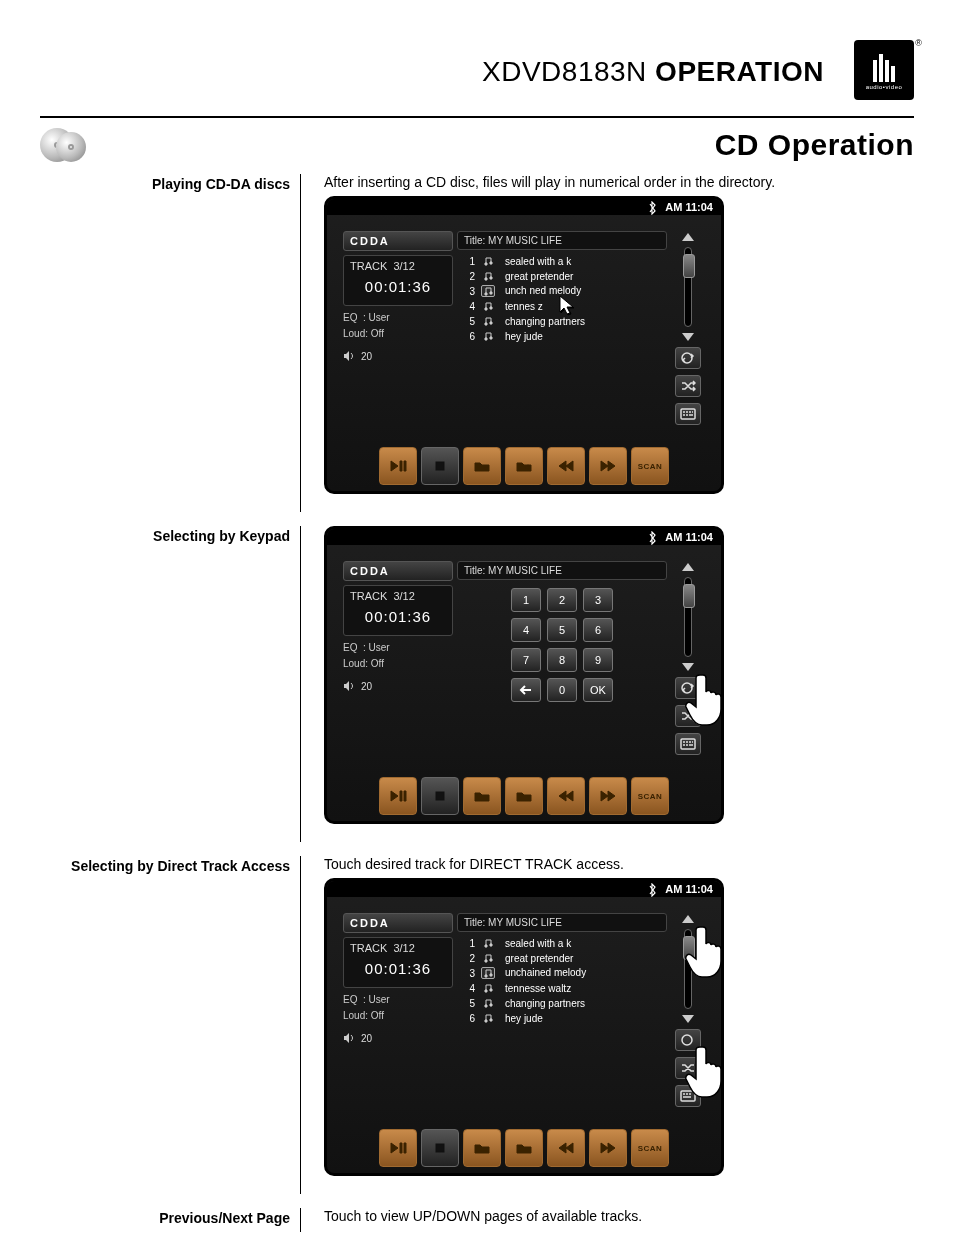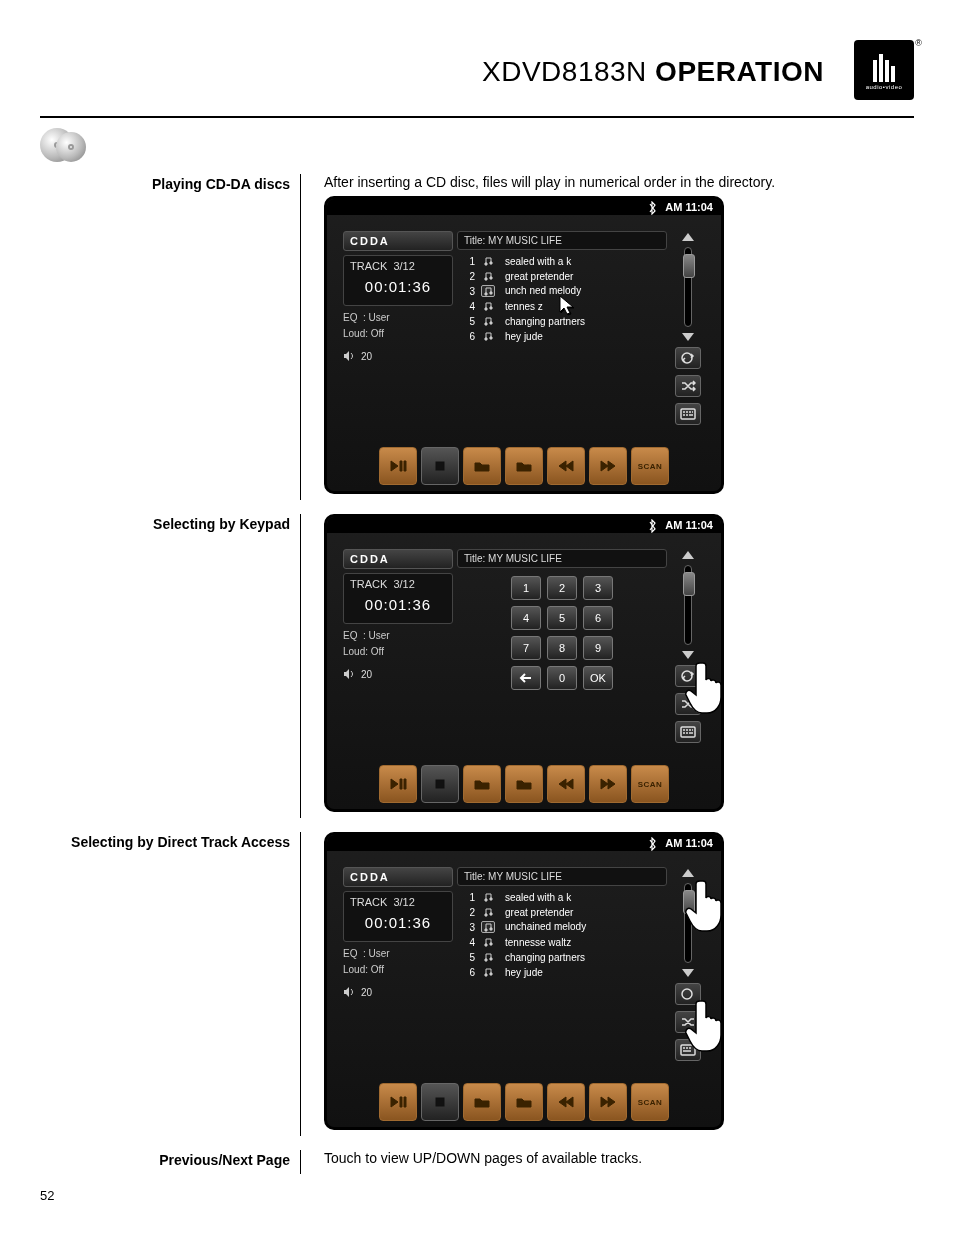--- a/index.html
+++ b/index.html
@@ -36,21 +36,21 @@
   .disc .d1{width:34px;height:34px;left:0;top:2px}
   .disc .d2{width:30px;height:30px;left:16px;top:6px}
   .disc .d1::after,.disc .d2::after{content:"";position:absolute;inset:40%;border-radius:50%;background:#eee;border:2px solid #999}
   
   .row{display:grid;grid-template-columns:260px 16px 1fr;align-items:flex-start;margin-bottom:14px}
   .row .label{text-align:right;font-weight:700;padding-right:10px;padding-top:2px}
   .row .sep{border-left:1px solid #000;height:100%;min-height:24px}
   .row .content{padding-left:8px}
   .row .content p{margin:0 0 6px}
   
-  .screen{width:400px;background:linear-gradient(#1e1e1e,#111);border:3px solid #000;border-radius:10px;color:#ddd;font-size:11px;margin-bottom:6px;position:relative;overflow:hidden}
+  .screen{width:400px;background:linear-gradient(#1e1e1e,#111);border:3px solid #000;border-radius:10px;color:#ddd;font-size:11px;margin-bottom:18px;position:relative;overflow:hidden}
   .statbar{display:flex;justify-content:flex-end;align-items:center;gap:8px;background:#000;padding:2px 8px;font-size:11px;color:#fff;font-weight:700}
   .bt{width:10px;height:12px;display:inline-block}
   .bt svg{display:block}
   .inner{display:grid;grid-template-columns:110px 1fr 34px;gap:4px;padding:16px}
   .leftcol{display:flex;flex-direction:column;gap:4px}
   .chip{background:linear-gradient(#444,#222);border:1px solid #555;border-radius:3px;padding:3px 6px;color:#fff;letter-spacing:2px;font-weight:700;font-size:11px;text-align:left}
   .panel{background:#111;border:1px solid #444;border-radius:3px;padding:4px 6px}
   .time{font-size:15px;letter-spacing:1px;color:#fff;text-align:center;padding:6px 0}
   .meta{font-size:10px;line-height:1.6;color:#ccc}
   .vol{display:flex;align-items:center;gap:6px;margin-top:4px;font-size:10px}
@@ -114,20 +114,21 @@
     <div class="txt">audio•video</div>
   </div>
 </div>
 <div class="rule"></div>
 
 <div class="sectionhead">
   <div class="disc">
       <span class="d1"></span>
       <span class="d2"></span>
     </div>
+  <h2>CD Operation</h2>
 </div>
 
 <div class="row">
   <div class="label">Playing CD-DA discs</div>
   <div class="sep"></div>
   <div class="content">
     <p>After inserting a CD disc, files will play in numerical order in the directory.</p>
 
     <div class="screen">
       <div class="statbar">
@@ -422,20 +423,21 @@
           </svg>
       </div>
     </div>
   </div>
 </div>
 
 <div class="row">
   <div class="label">Selecting by Direct Track Access</div>
   <div class="sep"></div>
   <div class="content">
+    <p>Touch desired track for DIRECT TRACK access.</p>
 
     <div class="screen">
       <div class="statbar">
         <span class="bt">
             <svg viewBox="0 0 10 14">
               <path d="M3 3 L8 10 L5 13 V1 L8 4 L3 11" stroke="#fff" fill="none" stroke-width="1.2"></path>
             </svg>
           </span>
         <span>AM 11:04</span>
       </div>

